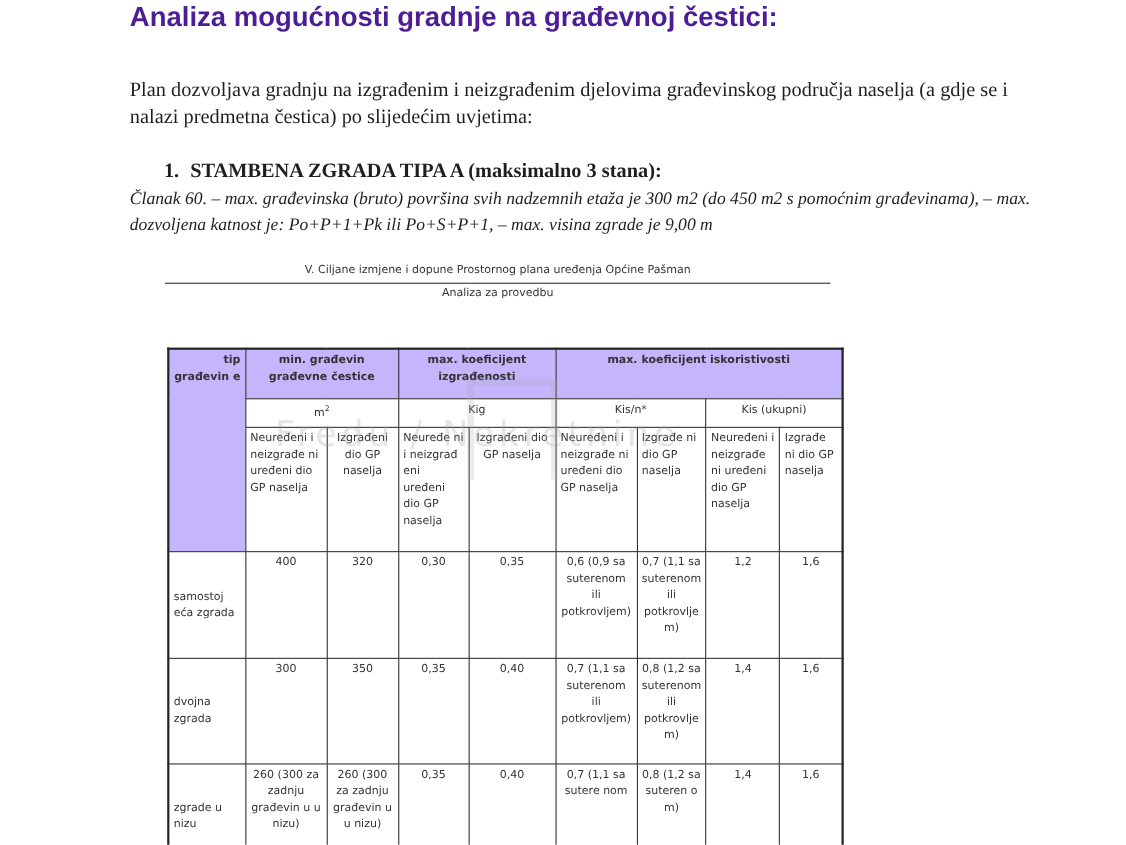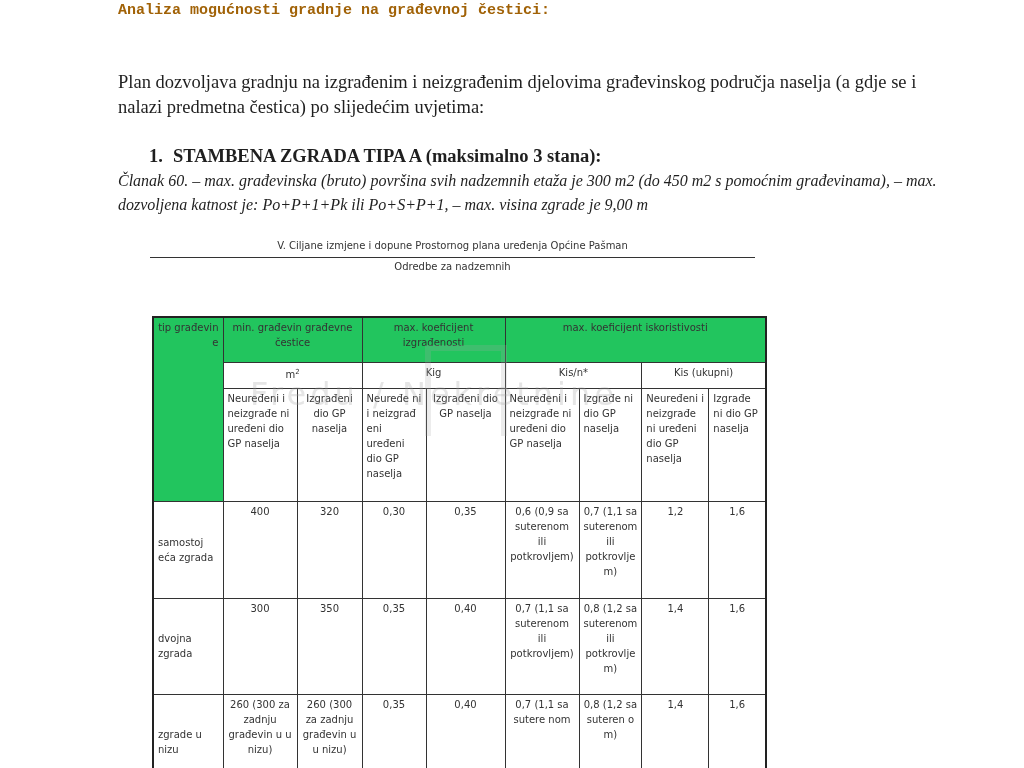--- a/index.html
+++ b/index.html
@@ -1,29 +1,29 @@
 <!DOCTYPE html>
 <html><head>
 <meta charset="utf-8">
 <style>
   html, body { margin:0; padding:0; background:#ffffff; }
   body { width:1024px; height:768px; overflow:hidden; position:relative; color:#1a1a1a; }
-  .title { position:absolute; left:118px; top:2px; font-family:Liberation Mono, monospace; font-weight:bold; font-size:15px; color:#a16207; }
+  .title { position:absolute; left:118px; top:2px; font-family:Liberation Sans, sans-serif; font-weight:bold; font-size:25px; color:#4c1d95; }
   .intro { position:absolute; left:118px; top:70px; width:800px; font-family:"Liberation Serif", serif; font-size:18.5px; line-height:25px; color:#1f1f1f; }
   .section { position:absolute; left:149px; top:146px; font-family:"Liberation Serif", serif; font-weight:bold; font-size:18.5px; color:#1f1f1f; }
   .section .num { margin-right:10px; }
   .article { position:absolute; left:118px; top:169px; width:820px; font-family:"Liberation Serif", serif; font-style:italic; font-size:16px; line-height:24px; color:#1f1f1f; }
   .doc-header { position:absolute; left:150px; top:240px; width:605px; text-align:center; font-family:"DejaVu Sans", sans-serif; font-size:10px; color:#333; }
   .doc-rule { position:absolute; left:150px; top:257px; width:605px; height:0; border-top:1.5px solid #333; }
   .doc-sub { position:absolute; left:150px; top:261px; width:605px; text-align:center; font-family:"DejaVu Sans", sans-serif; font-size:10px; color:#333; }
 
   table.reg { position:absolute; left:152px; top:316px; border-collapse:collapse; font-family:"DejaVu Sans", sans-serif; font-size:10px; line-height:15px; color:#333; table-layout:fixed; }
   table.reg td { border:1px solid #333; vertical-align:top; padding:2px 4px; }
   table.reg { border:2px solid #222; }
-  .gray { background:#22c55e; }
+  .gray { background:#c4b5fd;font-weight:bold; }
   .c { text-align:center; }
   .r { text-align:right; }
   .typecell { vertical-align:middle !important;margin-top:20px; }
   .sup { font-size:7px; vertical-align:super; }
 
   .watermark { position:absolute; left:250px; top:375px; font-family:"DejaVu Sans", sans-serif; font-size:32px; color:rgba(160,160,160,0.28); letter-spacing:4px; pointer-events:none; white-space:nowrap; }
   .wm-logo { position:absolute; left:425px; top:345px; width:70px; height:85px; border:6px solid rgba(170,170,170,0.22); border-bottom:none; pointer-events:none; }
 </style>
 </head>
 <body>
@@ -33,21 +33,21 @@
 <div class="intro">Plan dozvoljava gradnju na  izgrađenim i neizgrađenim djelovima građevinskog područja naselja (a gdje se i nalazi predmetna čestica) po slijedećim uvjetima:</div>
 
 <div class="section">
   <span class="num">1.</span><span>STAMBENA ZGRADA TIPA A (maksimalno 3 stana):</span>
 </div>
 
 <div class="article">Članak 60. – max. građevinska (bruto) površina svih nadzemnih etaža je 300 m2 (do 450 m2 s pomoćnim građevinama), – max. dozvoljena katnost je: Po+P+1+Pk ili Po+S+P+1, – max. visina zgrade je 9,00 m</div>
 
 <div class="doc-header">V. Ciljane izmjene i dopune Prostornog plana uređenja Općine Pašman</div>
 <div class="doc-rule"></div>
-<div class="doc-sub">Odredbe za nadzemnih</div>
+<div class="doc-sub">Analiza za provedbu</div>
 
 <table class="reg">
   <colgroup>
     <col style="width:70px">
       <col style="width:74px">
       <col style="width:65px">
       <col style="width:64px">
     <col style="width:79px">
       <col style="width:74px">
       <col style="width:55px">

